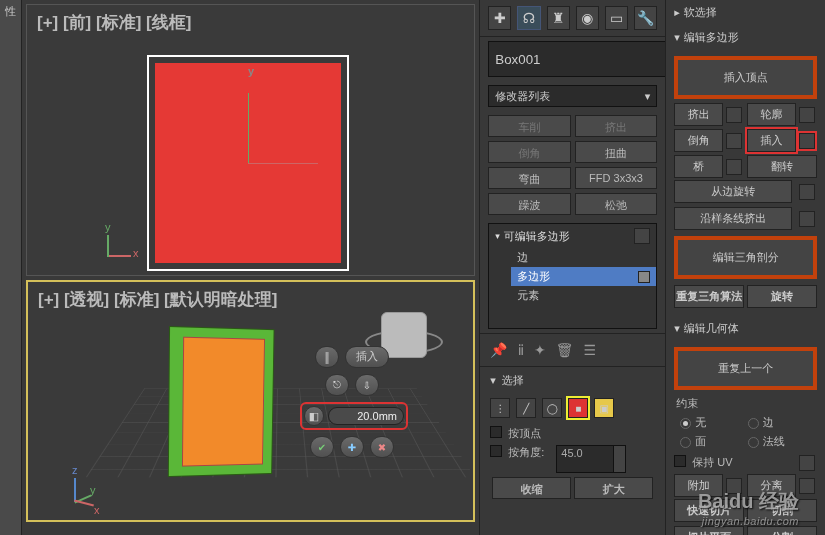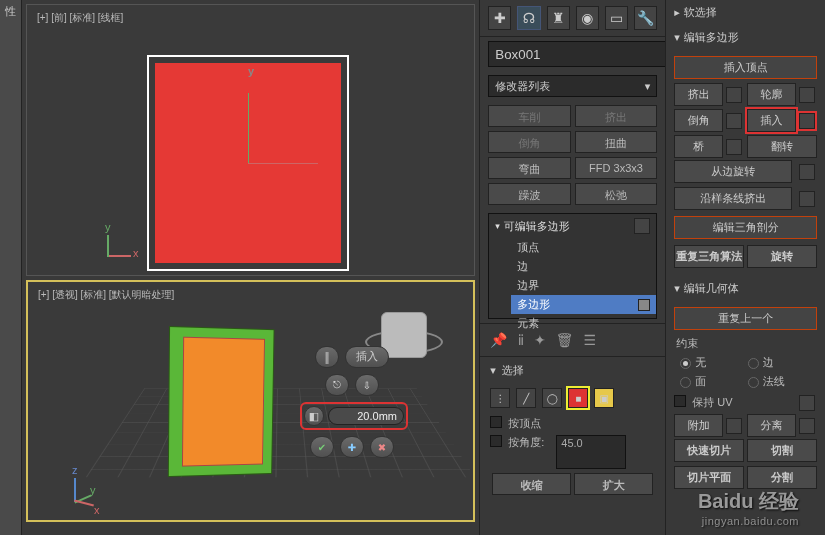--- a/index.html
+++ b/index.html
@@ -1,19 +1,19 @@
 <!DOCTYPE html>
 <html><head>
 <meta charset="utf-8">
 <style>
 * { box-sizing: border-box; margin: 0; padding: 0; font-family: "Microsoft YaHei", sans-serif; }
 body { background: #393939; color: #ccc; font-size: 11px; width: 825px; height: 535px; overflow: hidden; position: relative; }
 .main { display: flex; height: 100%; }
 .viewports { width: 458px; padding: 4px; }
-.vp-label { color: #bbb; font-size: 10px; padding: 2px 6px; }
+.vp-label { color: #bbb; font-size: 17px; padding: 2px 6px; font-weight: bold; }
 .tab { width: 22px; background: #4a4a4a; border-right: 1px solid #222; padding: 4px 2px; text-align: center; font-size: 11px; }
 .viewport-front { height: 272px; border: 1px solid #555; background: #3a3a3a; position: relative; margin-bottom: 4px; }
 .vp-header { padding: 6px 10px; }
 .axis-small { position: absolute; bottom: 18px; left: 80px; }
 .axis-small .y { display: inline-block; width: 2px; height: 22px; background: #6a6; vertical-align: bottom; }
 .axis-small .x { display: inline-block; width: 22px; height: 2px; background: #c66; vertical-align: bottom; }
 .axis-small .lbl-y { color: #6a6; position: absolute; left: -2px; top: -14px; }
 .axis-small .lbl-x { color: #c66; position: absolute; left: 26px; top: 12px; }
 .rect-outer { position: absolute; left: 120px; top: 50px; width: 202px; height: 216px; border: 2px solid #fff; }
 .rect-inner { position: absolute; left: 6px; top: 6px; right: 6px; bottom: 6px; background: #e53935; }
@@ -48,21 +48,21 @@
 .caddy-val { background: #4a4a4a; border: 1px solid #222; border-radius: 10px; padding: 2px 6px; flex: 1; text-align: right; color: #eee; }
 .caddy-icon { width: 20px; height: 20px; background: linear-gradient(#6a6a6a,#505050); border: 1px solid #333; border-radius: 10px; margin-right: 4px; display: flex; align-items: center; justify-content: center; }
 .caddy-ok { color: #7c7; }
 .caddy-plus { color: #8cf; }
 .caddy-cancel { color: #e88; }
 .mid { width: 186px; background: #383838; border-left: 1px solid #222; display: flex; flex-direction: column; }
 .toolbar-top { display: flex; gap: 6px; padding: 6px 8px; border-bottom: 1px solid #222; }
 .tb-btn { width: 24px; height: 24px; background: #444; border: 1px solid #222; display: flex; align-items: center; justify-content: center; font-size: 14px; }
 .tb-btn.active { background: #3a4d5a; border-color: #457; }
 .name-row { display: flex; gap: 4px; padding: 4px 8px; }
-.txt-input { flex: 1; background: #2b2b2b; border: 1px solid #111; color: #ccc; padding: 3px 6px; height: 26px; }
+.txt-input { flex: 1; background: #2b2b2b; border: 1px solid #111; color: #ccc; padding: 3px 6px; height: 36px; }
 .swatch { width: 22px; height: 22px; background: #4caf50; border: 1px solid #111; }
 .combo { display: flex; padding: 4px 8px; }
 .combo select, .combo-box { flex: 1; background: #2b2b2b; border: 1px solid #111; color: #ccc; padding: 3px 6px; height: 22px; display: flex; align-items: center; justify-content: space-between; }
 .btn-grid { display: grid; grid-template-columns: 1fr 1fr; gap: 4px; padding: 4px 8px; }
 .btn { background: #4a4a4a; border: 1px solid #222; color: #bbb; padding: 4px 2px; text-align: center; font-size: 11px; height: 22px; }
 .btn:disabled, .btn.disabled { color: #777; }
 .stack-panel { margin: 4px 8px; background: #333; border: 1px solid #111; height: 106px; position: relative; }
 .stack-hdr { display: flex; align-items: center; padding: 4px 6px; color: #ddd; gap: 4px; }
 .stack-tri { font-size: 9px; }
 .stack-list { padding-left: 22px; }
@@ -71,38 +71,38 @@
 .stack-item.sel .sq { width: 12px; height: 12px; border: 1px solid #222; background: #888; }
 .icon-row { display: flex; gap: 10px; padding: 8px 10px; border-top: 1px solid #222; color: #999; font-size: 14px; }
 .rollout-hdr { display: flex; align-items: center; gap: 6px; padding: 6px 10px; border-top: 1px solid #222; }
 .rollout-body { padding: 4px 10px 8px; }
 .sel-icons { display: flex; gap: 6px; margin-bottom: 6px; }
 .sel-ico { width: 20px; height: 20px; border: 1px solid #222; background: #444; display: flex; align-items: center; justify-content: center; font-size: 10px; }
 .sel-ico.gold { background: #e6c84a; }
 .sel-ico.red { background: #d33; outline: 2px solid #ee3; }
 .chk-row { display: flex; align-items: flex-start; gap: 6px; padding: 2px 0; color: #bbb; }
 .chk { width: 12px; height: 12px; border: 1px solid #111; background: #2b2b2b; position: relative; }
-.spin { display: flex; background: #2b2b2b; border: 1px solid #111; height: 34px; width: 70px; flex-direction: column; }
+.spin { display: flex; background: #2b2b2b; border: 1px solid #111; height: 28px; width: 70px; }
 .spin .v { flex: 1; padding: 1px 4px; color: #aaa; }
 .spin .arr { width: 12px; background: #444; border-left: 1px solid #111; }
 .right { width: 160px; background: #383838; border-left: 1px solid #222; display: flex; flex-direction: column; }
 .r-hdr { display: flex; align-items: center; gap: 4px; padding: 5px 8px; font-size: 11px; }
 .r-section { padding: 2px 6px 6px; }
-.r-sub { text-align: center; background: #444; border: 1px solid #c2410c; padding: 3px 0; margin: 4px 2px; }
+.r-sub { text-align: center; background: #444; border: 4px solid #c2410c; padding: 10px 0; margin: 4px 2px; }
 .r-grid { display: grid; grid-template-columns: 1fr 18px 1fr 18px; gap: 3px; align-items: center; padding: 0 2px; }
 .r-btn { background: #4a4a4a; border: 1px solid #222; text-align: center; padding: 3px 0; font-size: 11px; color: #ccc; }
 .r-sq { width: 16px; height: 16px; background: #444; border: 1px solid #222; }
 .hl-red { outline: 2px solid #d33; outline-offset: 0; }
 .r-row2 { display: grid; grid-template-columns: 1fr 1fr; gap: 3px; padding: 2px; font-weight: bold; }
 .r-row1 { display: grid; grid-template-columns: 1fr 18px; gap: 7px; padding: 2px; align-items: center; }
 .radio-group { display: grid; grid-template-columns: 1fr 1fr; gap: 4px; padding: 2px 8px; color: #bbb; }
 .radio { width: 11px; height: 11px; border-radius: 50%; border: 1px solid #666; display: inline-block; vertical-align: middle; margin-right: 4px; position: relative; }
 .radio.on::after { content: ""; position: absolute; inset: 2px; background: #ccc; border-radius: 50%; }
 .watermark { position: absolute; right: 26px; bottom: 8px; color: #aaa; font-size: 20px; font-weight: bold; text-shadow: 1px 1px 2px #000; opacity: .85; pointer-events: none; }
-.watermark small { display: block; font-size: 11px; text-align: right; font-weight: normal; letter-spacing: .5px; opacity: .9; }
+.watermark small { display: block; font-size: 11px; text-align: right; font-weight: normal; letter-spacing: .5px; opacity: .9; font-style: italic; }
 </style>
 </head>
 <body>
 
 <div class="main">
   <div class="tab">性</div>
 
   <div class="viewports">
     <div class="viewport-front">
       <div class="vp-header vp-label">[+] [前] [标准] [线框]</div>
@@ -190,23 +190,21 @@
       <div class="btn">躁波</div>
       <div class="btn">松弛</div>
     </div>
     <div class="stack-panel">
       <div class="stack-hdr">
         <span class="stack-tri">▾</span>
         <span>可编辑多边形</span>
         <span style="margin-left:auto" class="r-sq"></span>
       </div>
       <div class="stack-list">
-        <div class="stack-item">顶点</div>
         <div class="stack-item">边</div>
-        <div class="stack-item">边界</div>
         <div class="stack-item sel">
             <span>多边形</span>
             <span class="sq"></span>
           </div>
         <div class="stack-item">元素</div>
       </div>
     </div>
     <div class="icon-row">
       <span>📌</span>
       <span>ⅱ</span>

